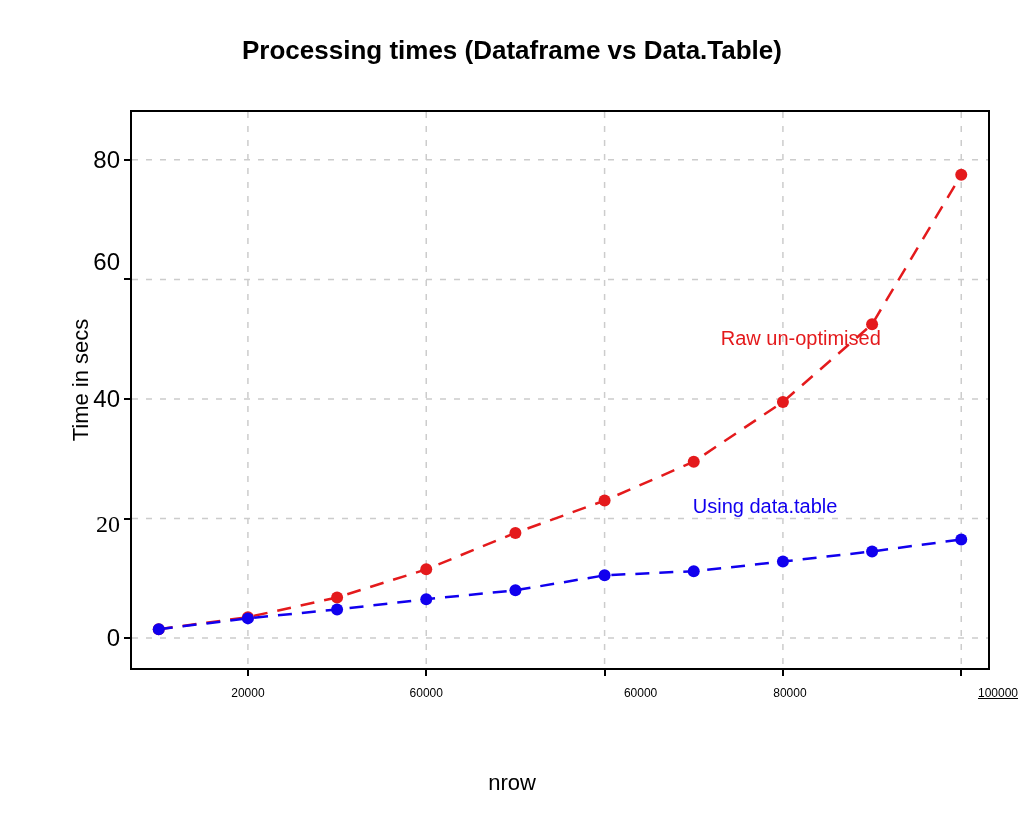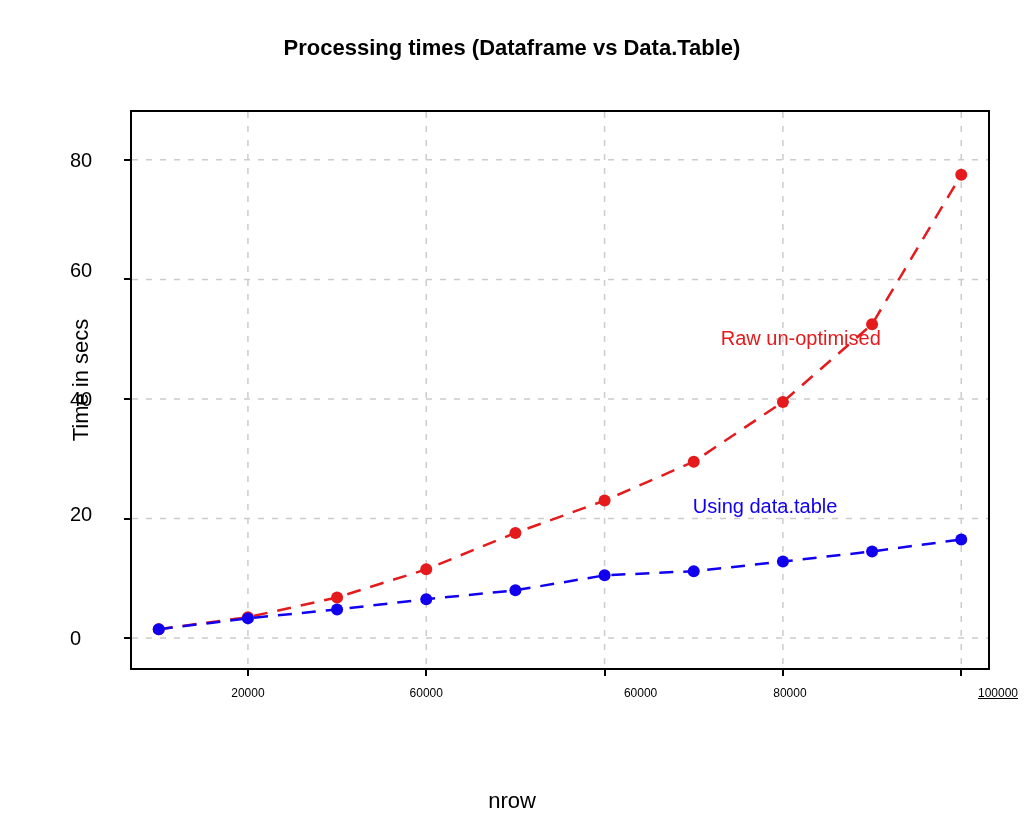--- a/index.html
+++ b/index.html
@@ -1,30 +1,30 @@
 <!DOCTYPE html>
 <html><head>
 <meta charset="utf-8">
 <style>
 html,body{margin:0;padding:0;width:1024px;height:824px;background:#fff;
 font-family:Arial,Helvetica,sans-serif;color:#000;}
 .chart-wrap{position:relative;width:1024px;height:824px;}
 .title{position:absolute;top:35px;left:0;width:1024px;text-align:center;
-font-weight:bold;font-size:22px;}
+font-weight:bold;font-size:26px;}
 .ylabel{position:absolute;left:20px;top:380px;transform:translateY(-50%) rotate(-90deg);
 transform-origin:center;font-size:22px;}
-.xlabel{position:absolute;left:0;width:1024px;top:770px;text-align:center;font-size:22px;margin-top:18px;}
+.xlabel{position:absolute;left:0;width:1024px;top:770px;text-align:center;font-size:22px;}
 .plot{position:absolute;left:130px;top:110px;width:860px;height:560px;
 border:2px solid #000;box-sizing:border-box;}
 .grid line{stroke:#ccc;stroke-width:1.5;stroke-dasharray:6 8;}
 .series-line{fill:none;stroke-width:2.5;stroke-dasharray:14 10;}
 .pt{r:6;}
 .ann{font-size:20px;}
 .ytick{position:absolute;right:100%;margin-right:12px;transform:translateY(-50%);
-font-size:20px;text-align:left;width:50px;}
+font-size:24px;text-align:right;width:50px;}
 .ytick-mark{position:absolute;left:-8px;width:8px;height:2px;background:#000;
 transform:translateY(-1px);}
 .xtick{position:absolute;top:100%;margin-top:18px;transform:translateX(-50%);
 font-size:12px;text-align:center;}
 .xtick-mark{position:absolute;top:100%;width:2px;height:8px;background:#000;
 transform:translateX(-1px);}
 </style>
 </head>
 <body>
 
@@ -66,25 +66,25 @@
         <circle cx="383.4166666666667" cy="478.2795698924731" class="pt" fill="#1100ee"></circle>
         <circle cx="472.58333333333337" cy="463.33333333333337" class="pt" fill="#1100ee"></circle>
         <circle cx="561.75" cy="459.1483870967742" class="pt" fill="#1100ee"></circle>
         <circle cx="650.9166666666666" cy="449.5827956989247" class="pt" fill="#1100ee"></circle>
         <circle cx="740.0833333333334" cy="439.4193548387097" class="pt" fill="#1100ee"></circle>
         <circle cx="829.25" cy="427.4623655913979" class="pt" fill="#1100ee"></circle>
         <text x="633.0833333333334" y="400.55913978494624" class="ann" fill="#1100ee" text-anchor="middle">Using data.table</text>
       </svg>
   <div class="ytick" style="top: 526.108px;">0</div>
       <div class="ytick-mark" style="top: 526.108px;"></div>
-      <div class="ytick" style="top: 402px;">20</div>
+      <div class="ytick" style="top: 412px; font-family: Liberation Serif, serif;">20</div>
       <div class="ytick-mark" style="top: 406.538px;"></div>
       <div class="ytick" style="top: 286.968px;">40</div>
       <div class="ytick-mark" style="top: 286.968px;"></div>
-      <div class="ytick" style="top: 158px;">60</div>
+      <div class="ytick" style="top: 150px;">60</div>
       <div class="ytick-mark" style="top: 167.398px;"></div>
       <div class="ytick" style="top: 47.828px;">80</div>
       <div class="ytick-mark" style="top: 47.828px;"></div>
       <div class="xtick" style="left: 115.917px;">20000</div>
       <div class="xtick-mark" style="left: 115.917px;"></div>
       <div class="xtick" style="left: 294.25px;">60000</div>
       <div class="xtick-mark" style="left: 294.25px;"></div>
       <div class="xtick" style="left: 472.583px; margin-left: 36px;">60000</div>
       <div class="xtick-mark" style="left: 472.583px;"></div>
       <div class="xtick" style="left: 650.917px; margin-left: 7px;">80000</div>

